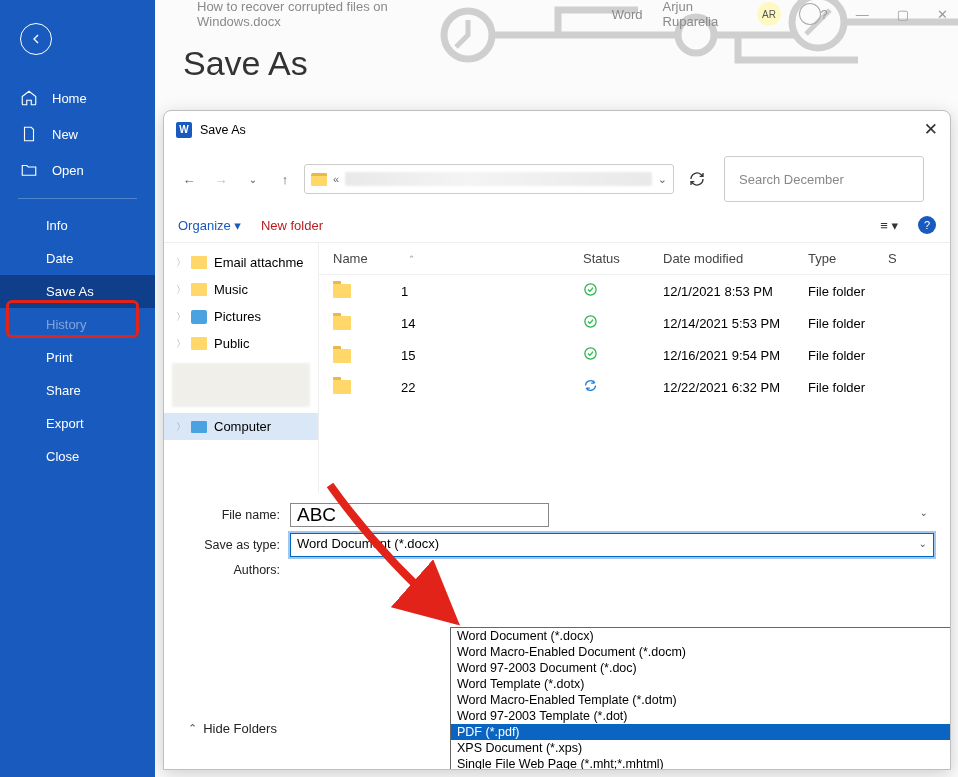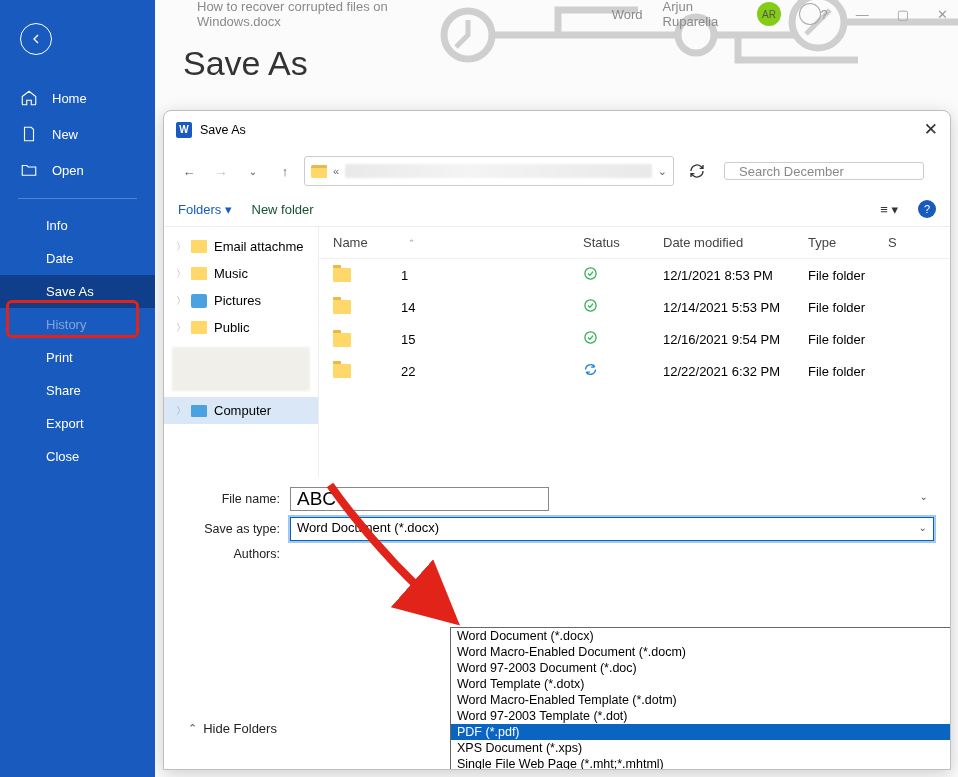--- a/index.html
+++ b/index.html
@@ -21,48 +21,48 @@
 .main{flex:1;background:#fbfbfb;position:relative;overflow:hidden}
 
 
 .circuit{position:absolute;top:0;right:0;width:520px;height:70px;pointer-events:none}
 
 
 .wordbar{position:absolute;top:3px;left:42px;right:10px;height:22px;display:flex;align-items:center;color:#8a8a8a;font-size:12.5px}
 .wordbar .doc{margin-left:0}
 .wordbar .app-name{margin-left:140px}
 .wordbar .user{margin-left:20px}
-.wordbar .avatar{width:24px;height:24px;border-radius:50%;background:#84cc16;color:#555;font-size:10px;display:flex;align-items:center;justify-content:center;margin-left:6px}
+.wordbar .avatar{width:24px;height:24px;border-radius:50%;background:#fef9c3;color:#555;font-size:10px;display:flex;align-items:center;justify-content:center;margin-left:6px}
 .wordbar .winbtns{margin-left:auto;display:flex;gap:28px;color:#999}
 .wordbar .face{width:22px;height:22px;border:1.5px solid #aaa;border-radius:50%;margin-left:18px;position:relative}
 
 .page-title{font-size:34px;font-weight:300;color:#333;position:absolute;top:44px;left:28px}
 
 
 .dialog{position:absolute;top:110px;left:8px;width:788px;height:660px;background:#fff;border:1px solid #bfbfbf;border-radius:8px 8px 0 0;box-shadow:0 4px 18px rgba(0,0,0,0.18);overflow:hidden}
 .dlg-title{display:flex;align-items:center;padding:8px 12px;border-bottom:0}
 .dlg-title .word-icon{width:16px;height:16px;background:#185abd;color:#fff;font-size:10px;font-weight:bold;display:flex;align-items:center;justify-content:center;border-radius:2px;margin-right:8px}
 .dlg-title .ttl{font-size:12.5px}
 .dlg-title .close{margin-left:auto;font-size:17px;color:#333;cursor:pointer}
 
 .nav-row{display:flex;align-items:center;gap:6px;padding:8px 12px}
 .nav-btn{width:26px;height:26px;display:flex;align-items:center;justify-content:center;color:#555;cursor:pointer}
 .nav-btn.dis{color:#bbb}
 .breadcrumb{flex:1;height:30px;border:1px solid #ccc;border-radius:3px;display:flex;align-items:center;padding:0 6px;gap:6px;background:#fff;max-width:370px}
 .breadcrumb .folder-mini{width:16px;height:13px;background:#ffd869;border-radius:1px;border-top:3px solid #e6b94a;border-top-left-radius:2px}
 .breadcrumb .chev{color:#666;font-size:11px}
 .breadcrumb .blurred{flex:1;height:14px;background:linear-gradient(90deg,#e9e9e9,#f4f4f4 40%,#e9e9e9);border-radius:2px;filter:blur(1px)}
 .refresh{width:26px;height:26px;display:flex;align-items:center;justify-content:center;color:#444;cursor:pointer;margin-left:4px}
-.searchbox{width:200px;height:18px;border:1px solid #ccc;border-radius:3px;display:flex;align-items:center;padding:0 8px;gap:6px;margin-left:8px}
+.searchbox{width:200px;height:46px;border:1px solid #ccc;border-radius:3px;display:flex;align-items:center;padding:0 8px;gap:6px;margin-left:8px}
 .searchbox input{border:0;outline:0;flex:1;font-size:13px;color:#333}
 .searchbox input::placeholder{color:#888}
 
 .toolbar-row{display:flex;align-items:center;padding:6px 14px 8px 14px;gap:20px;border-bottom:1px solid #eee}
 .toolbar-row .org{color:#185abd;cursor:pointer}
-.toolbar-row .nf{color:#14532d;cursor:pointer}
+.toolbar-row .nf{color:#b91c1c;cursor:pointer}
 .toolbar-row .spacer{flex:1}
 .toolbar-row .view{color:#333;cursor:pointer;display:flex;align-items:center;gap:4px}
 .toolbar-row .help{width:18px;height:18px;background:#185abd;color:#fff;border-radius:50%;font-size:11px;display:flex;align-items:center;justify-content:center;cursor:pointer}
 
 .content{display:flex;height:250px}
 .tree{width:155px;border-right:1px solid #eee;padding:6px 0;overflow:hidden}
 .tree-item{display:flex;align-items:center;gap:7px;padding:6px 4px 6px 12px;cursor:pointer;font-size:12.5px}
 .tree-item .exp{color:#888;font-size:10px;width:8px}
 .tree-item .ticon{width:16px;height:13px;background:#ffd869;border-radius:1px}
 .tree-item.sel{background:#d9e7f7}
@@ -216,21 +216,21 @@
         <div class="searchbox">
           <svg width="14" height="14" viewBox="0 0 24 24" fill="none" stroke="#777" stroke-width="2">
               <circle cx="10" cy="10" r="6"></circle>
               <path d="M20 20l-5-5"></path>
             </svg>
           <input placeholder="Search December" style="">
         </div>
       </div>
 
       <div class="toolbar-row">
-        <span class="org">Folders ▾</span>
+        <span class="org">Organize ▾</span>
         <span class="nf">New folder</span>
         <span class="spacer"></span>
         <span class="view">
             <span>≡ ▾</span>
           </span>
         <span class="help">?</span>
       </div>
 
       <div class="content">
         <div class="tree">

